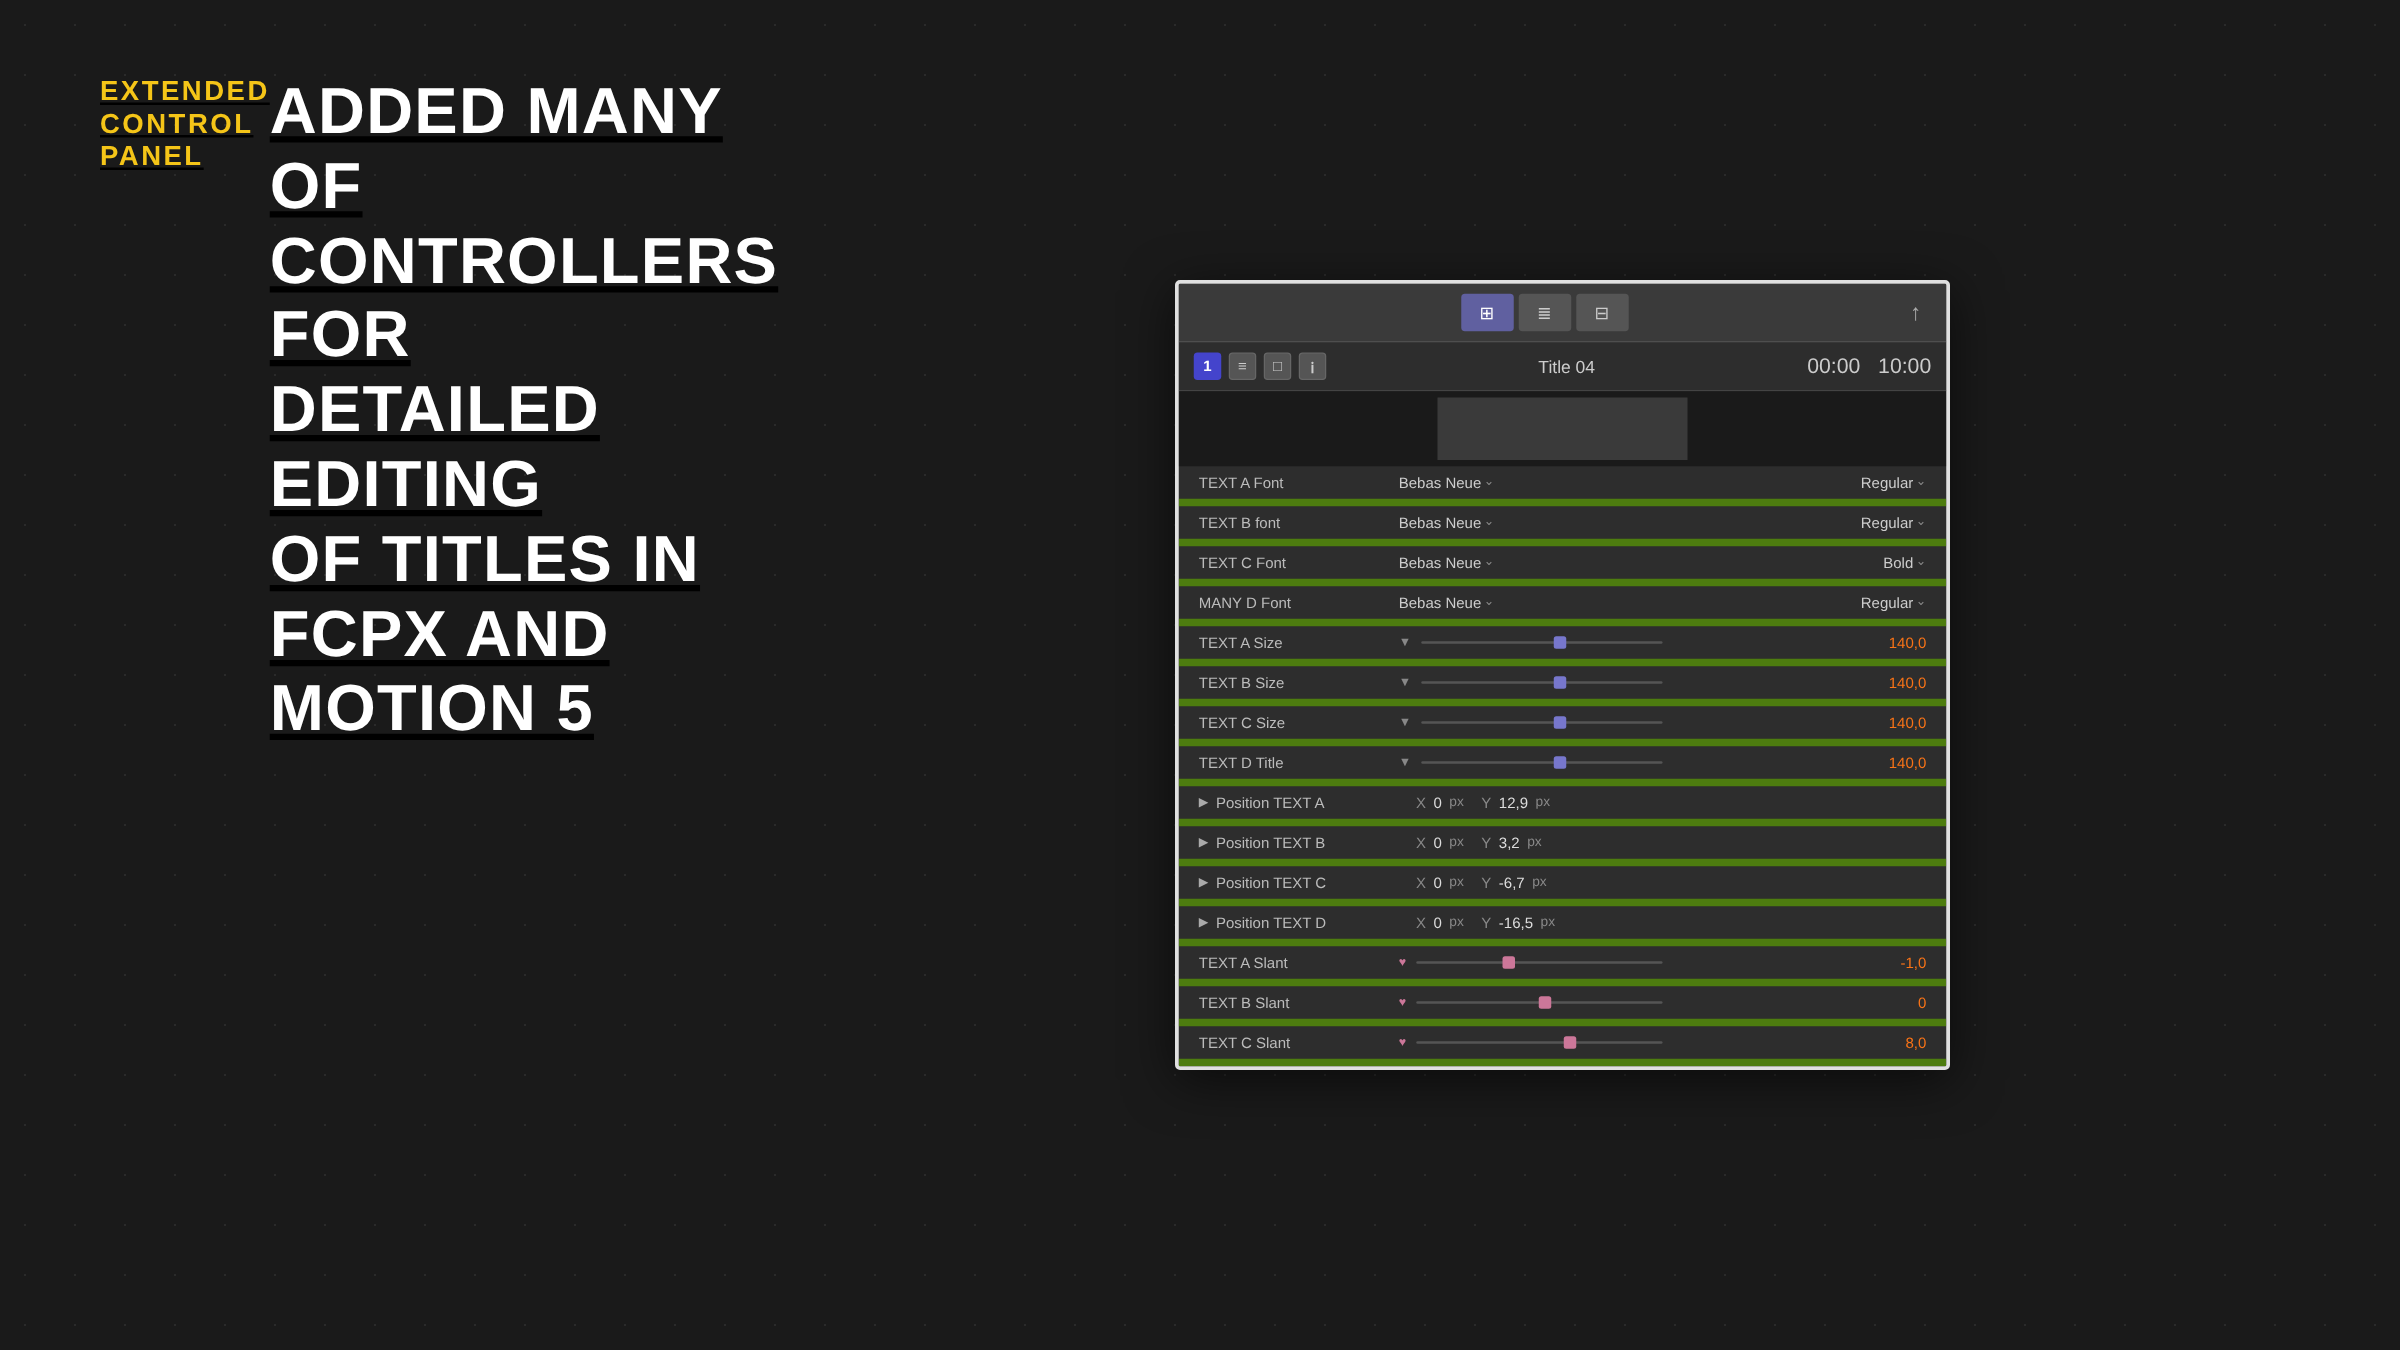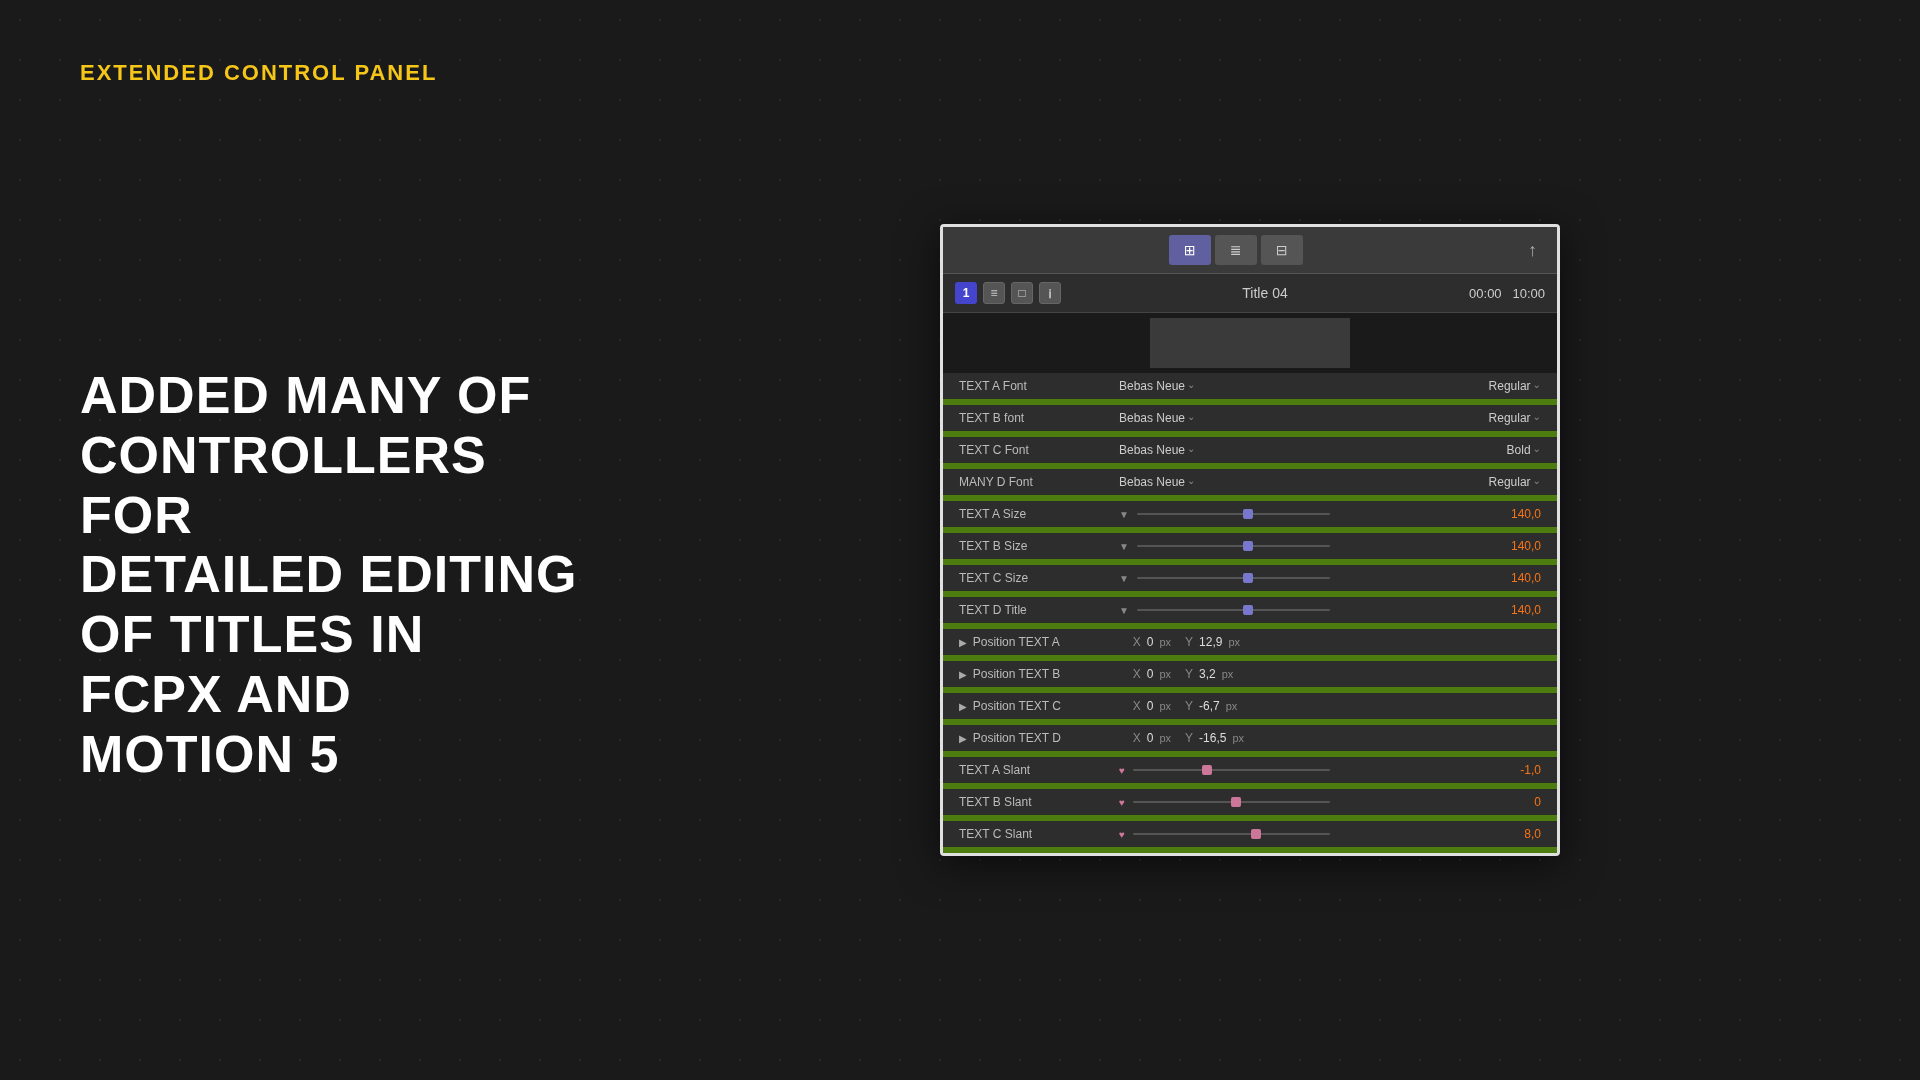--- a/index.html
+++ b/index.html
@@ -30,22 +30,23 @@
       height: 1080px;
       display: flex;
       align-items: stretch;
     }
 
     
     .left-panel {
       width: 660px;
       padding: 60px 80px;
       display: flex;
-      flex-direction: column;
+      flex-direction: row;
       justify-content: flex-start;
+      text-decoration: underline;
     }
 
     .title-label {
       color: #f5c518;
       font-size: 22px;
       font-weight: 800;
       letter-spacing: 2px;
       text-transform: uppercase;
       margin-bottom: 280px;
     }
@@ -143,21 +144,21 @@
 
     .header-title {
       flex: 1;
       text-align: center;
       color: #ccc;
       font-size: 14px;
     }
 
     .header-time {
       color: #888;
-      font-size: 13px;
+      font-size: 17px;
     }
 
     .header-time span {
       color: #ccc;
     }
 
     
     .preview-area {
       background: #1a1a1a;
       height: 60px;

